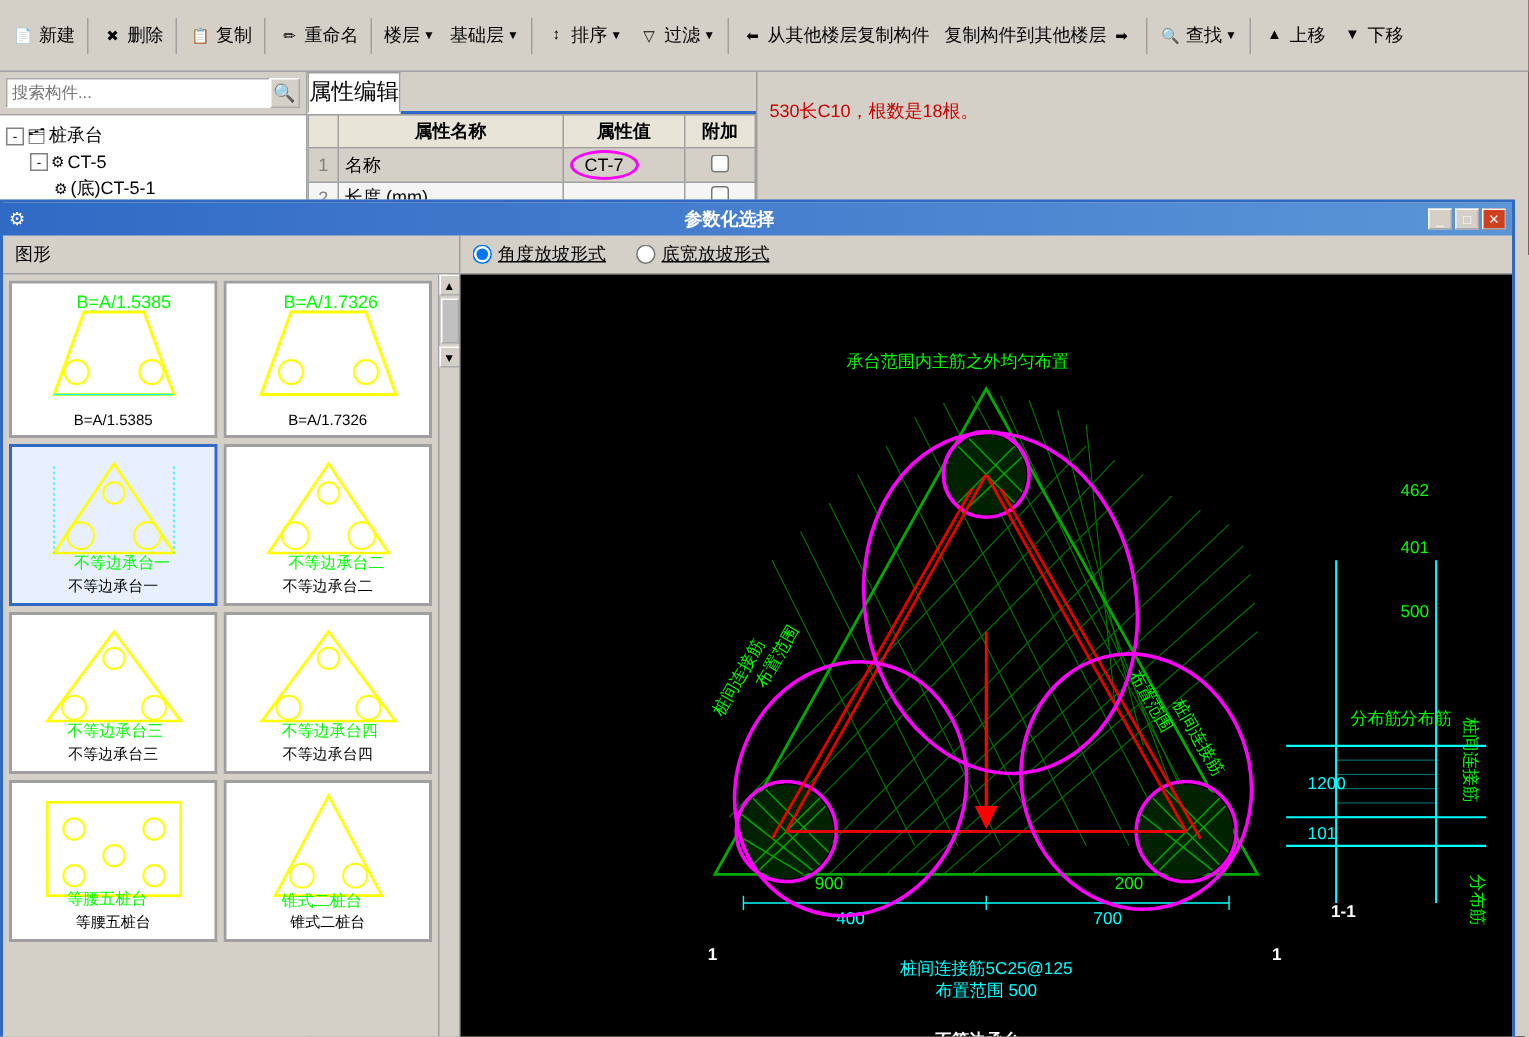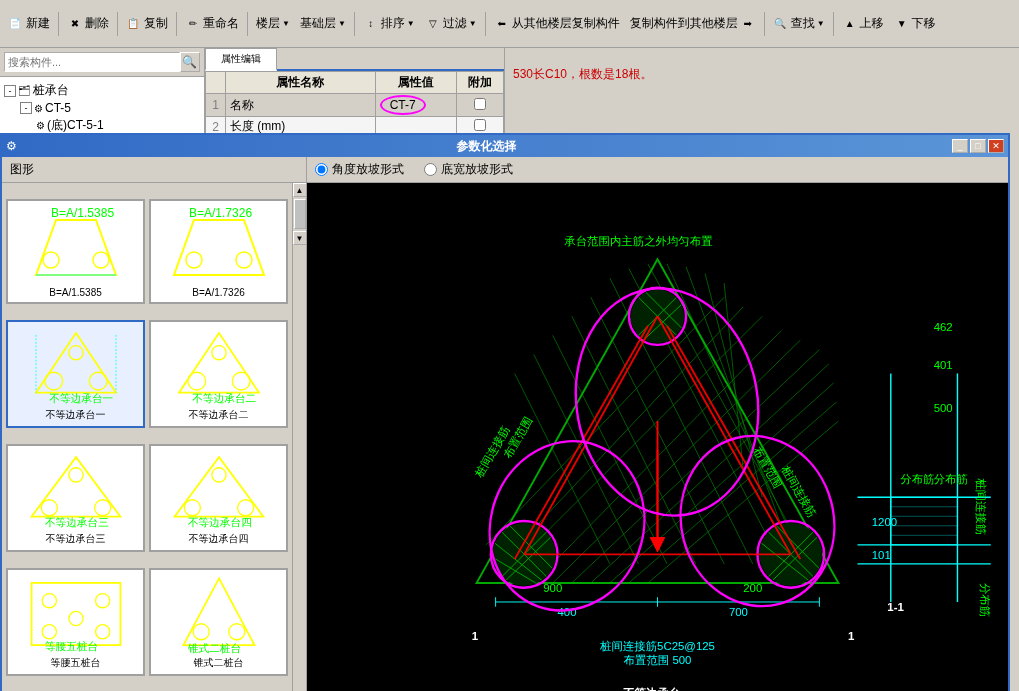--- a/index.html
+++ b/index.html
@@ -103,26 +103,26 @@
       border-right: 1px solid #a0a0a0;
       display: flex;
       flex-direction: column;
     }
     .tab-bar {
       display: flex;
       border-bottom: 2px solid #316ac5;
       background: #d4d0c8;
     }
     .tab {
-      padding: 3px 15px;
+      padding: 3px 0;
       border: 1px solid #a0a0a0;
       border-bottom: none;
       background: #d4d0c8;
       cursor: pointer;
-      font-size: 10px;
+      font-size: 15px;
     }
     .tab.active {
       background: #fff;
       border-bottom: 2px solid #fff;
       margin-bottom: -2px;
     }
     .props-table {
       width: 100%;
       border-collapse: collapse;
       font-size: 11px;
@@ -245,21 +245,20 @@
       display: grid;
       grid-template-columns: 1fr 1fr;
       gap: 4px;
     }
     .figure-item {
       background: #fff;
       border: 2px solid #a0a0a0;
       padding: 4px;
       cursor: pointer;
       text-align: center;
-      margin-top: 12px;
     }
     .figure-item.selected {
       border: 2px solid #316ac5;
       background: #e8f0ff;
     }
     .figure-canvas {
       width: 120px;
       height: 80px;
       display: block;
       margin: 0 auto;
@@ -275,20 +274,21 @@
       flex: 1;
       display: flex;
       flex-direction: column;
     }
     .drawing-options {
       display: flex;
       align-items: flex-end;
       padding: 4px 8px;
       gap: 20px;
       border-bottom: 1px solid #a0a0a0;
+      text-decoration: underline;
     }
     .radio-option {
       display: flex;
       align-items: center;
       gap: 4px;
       cursor: pointer;
       font-size: 11px;
     }
     .drawing-canvas {
       flex: 1;

